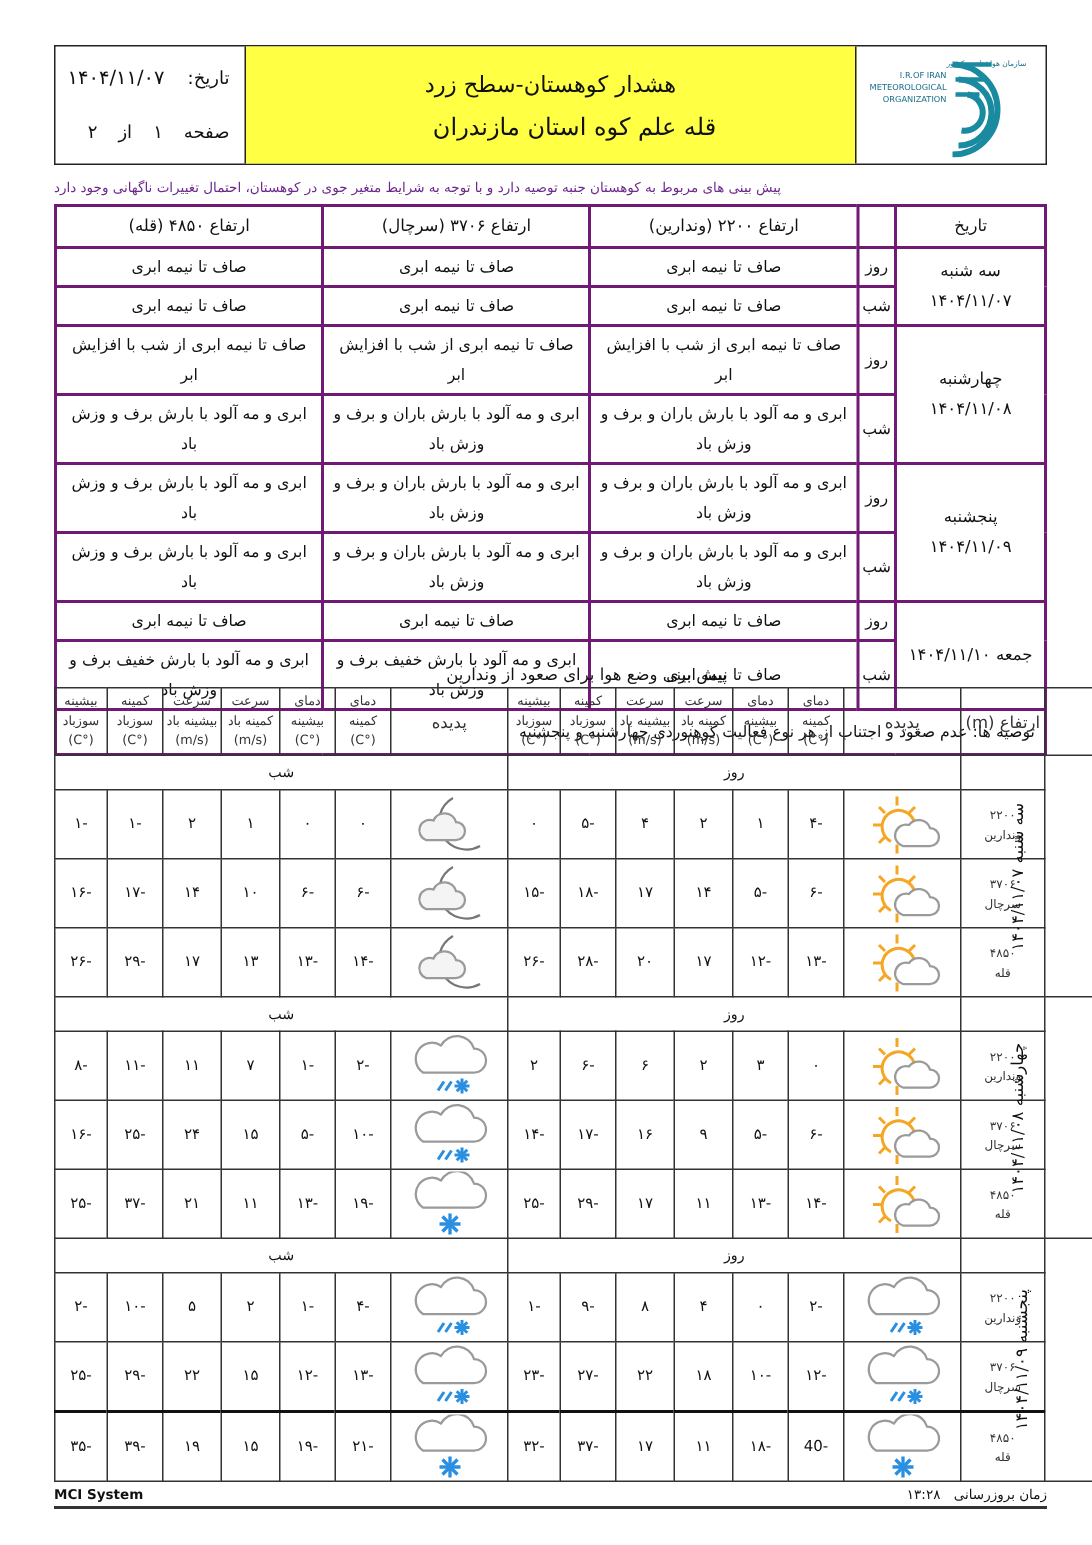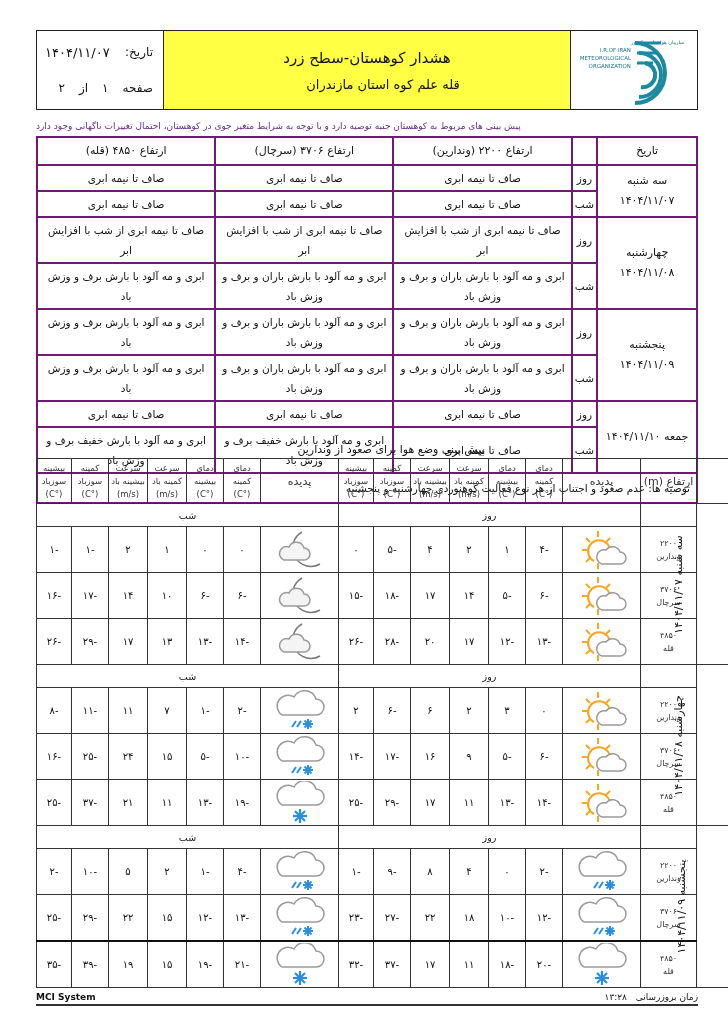--- a/index.html
+++ b/index.html
@@ -5,21 +5,21 @@
   html, body { margin:0; padding:0; background:#ffffff; }
   body { width:728px; height:1030px; position:relative; font-family:"DejaVu Sans", sans-serif; color:#111; overflow:hidden; }
   .abs { position:absolute; }
 
   
   #hdr { left:36px; top:30px; width:662px; height:80px; border:1.5px solid #222; box-sizing:border-box; display:flex; }
   #hdr .info { width:127px; border-right:1.5px solid #222; box-sizing:border-box; position:relative; direction:rtl; font-size:12px; }
   #hdr .info .row { position:absolute; right:10px; left:8px; display:flex; justify-content:space-between; }
   #hdr .title { flex:1; background:#ffff44; border-right:1.5px solid #222; display:flex; flex-direction:column; align-items:center; justify-content:center; gap:10px; direction:rtl; }
   #hdr .title .t1 { font-size:15px; }
-  #hdr .title .t2 { font-size:13px;margin-left:32px; }
+  #hdr .title .t2 { font-size:16px;margin-left:32px; }
   #hdr .logo { width:126px; display:flex; align-items:center; justify-content:center; }
 
   #notice { left:36px; top:121px; width:662px; text-align:left; font-size:9px; color:#6a2a8a; direction:rtl; }
 
   
   table { border-collapse:collapse; }
   #t1 { left:36px; top:136px; width:662px; direction:rtl; font-size:10.5px; }
   #t1 td, #t1 th { border:2px solid #701a75; text-align:center; font-weight:normal; padding:2px 4px; line-height:20px; }
   #t1 th { height:22px; font-size:11px; }
   #t1 td.day { width:88px; font-size:11px; }
@@ -536,21 +536,21 @@
           <svg class="ic" viewBox="0 0 56 44">
             <path d="M10 24 h34 a8 8 0 0 0 0 -16 a12 12 0 0 0 -22 -2 a9 9 0 0 0 -12 18z" fill="#fff" stroke="#9a9a9a" stroke-width="1.5"></path>
             <g stroke="#2a8fe0" stroke-width="2.2">
               <line x1="28" y1="28" x2="28" y2="42"></line>
               <line x1="21" y1="35" x2="35" y2="35"></line>
               <line x1="23" y1="30" x2="33" y2="40"></line>
               <line x1="33" y1="30" x2="23" y2="40"></line>
             </g>
           </svg>
         </td>
-        <td class="v">-۲۰</td>
+        <td class="v">-40</td>
         <td class="v">-۱۸</td>
         <td class="v">۱۱</td>
         <td class="v">۱۷</td>
         <td class="v">-۳۷</td>
         <td class="v">-۳۲</td>
         <td>
           <svg class="ic" viewBox="0 0 56 44">
             <path d="M10 24 h34 a8 8 0 0 0 0 -16 a12 12 0 0 0 -22 -2 a9 9 0 0 0 -12 18z" fill="#fff" stroke="#9a9a9a" stroke-width="1.5"></path>
             <g stroke="#2a8fe0" stroke-width="2.2">
               <line x1="28" y1="28" x2="28" y2="42"></line>

